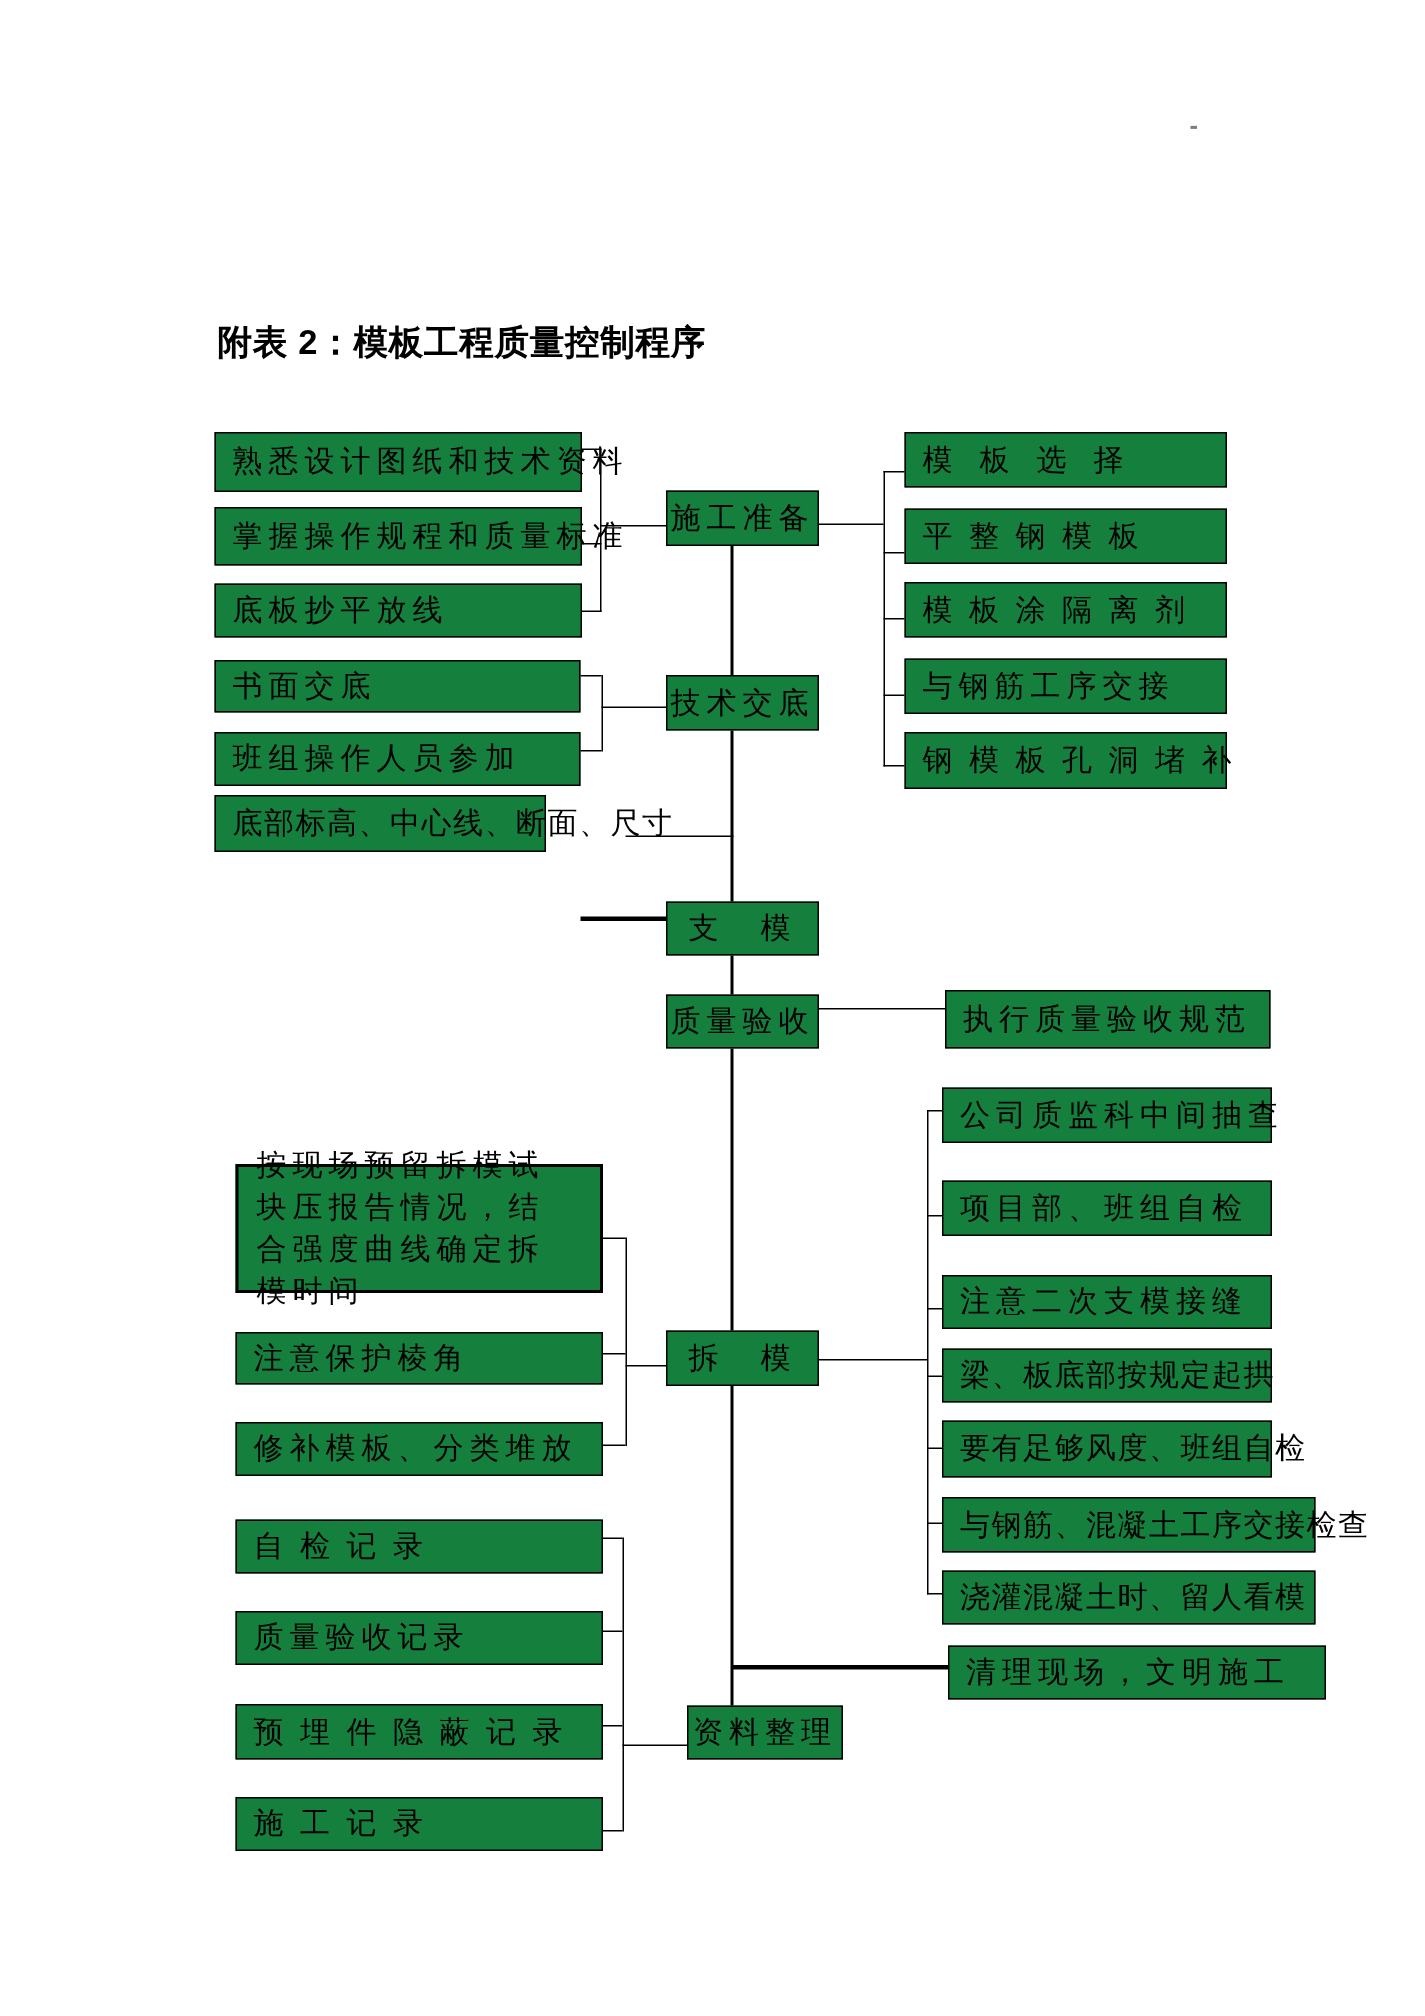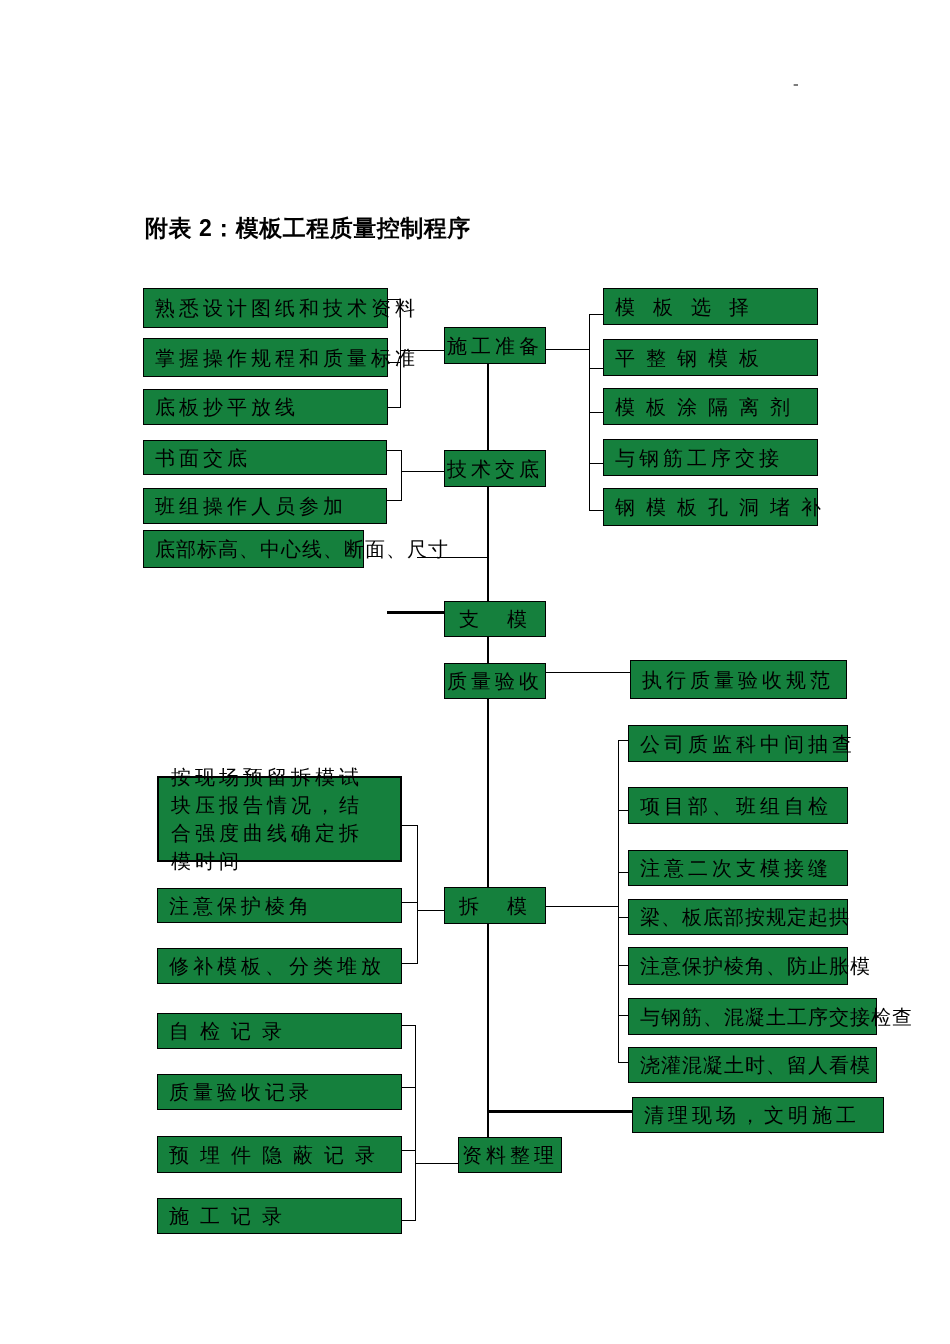--- a/index.html
+++ b/index.html
@@ -53,21 +53,21 @@
   <div class="box side ls3" style="left:603px;top:288px;width:215px;height:37px">模板选择</div>
   <div class="box side ls2" style="left:603px;top:339px;width:215px;height:37px">平整钢模板</div>
   <div class="box side ls2" style="left:603px;top:388px;width:215px;height:37px">模板涂隔离剂</div>
   <div class="box side ls1" style="left:603px;top:439px;width:215px;height:37px">与钢筋工序交接</div>
   <div class="box side ls2" style="left:603px;top:488px;width:215px;height:38px">钢模板孔洞堵补</div>
   <div class="box side ls1" style="left:630px;top:660px;width:217px;height:39px">执行质量验收规范</div>
   <div class="box side ls1" style="left:628px;top:725px;width:220px;height:37px">公司质监科中间抽查</div>
   <div class="box side ls1" style="left:628px;top:787px;width:220px;height:37px">项目部、班组自检</div>
   <div class="box side ls1" style="left:628px;top:850px;width:220px;height:36px">注意二次支模接缝</div>
   <div class="box side ls0" style="left:628px;top:899px;width:220px;height:36px">梁、板底部按规定起拱</div>
-  <div class="box side ls0" style="left:628px;top:947px;width:220px;height:38px">注意保护棱角、防止胀模</div>
+  <div class="box side ls0" style="left:628px;top:947px;width:220px;height:38px">要有足够风度、班组自检</div>
   <div class="box side ls0" style="left:628px;top:998px;width:249px;height:37px">与钢筋、混凝土工序交接检查</div>
   <div class="box side ls0" style="left:628px;top:1047px;width:249px;height:36px">浇灌混凝土时、留人看模</div>
   <div class="box side ls1" style="left:632px;top:1097px;width:252px;height:36px">清理现场，文明施工</div>
 
   <div class="ln" style="left:400px;top:299px;width:1px;height:109px"></div>
   <div class="ln" style="left:388px;top:299px;width:13px;height:1px"></div>
   <div class="ln" style="left:388px;top:362px;width:13px;height:1px"></div>
   <div class="ln" style="left:388px;top:407px;width:13px;height:1px"></div>
   <div class="ln" style="left:400px;top:350px;width:44px;height:1px"></div>
 

